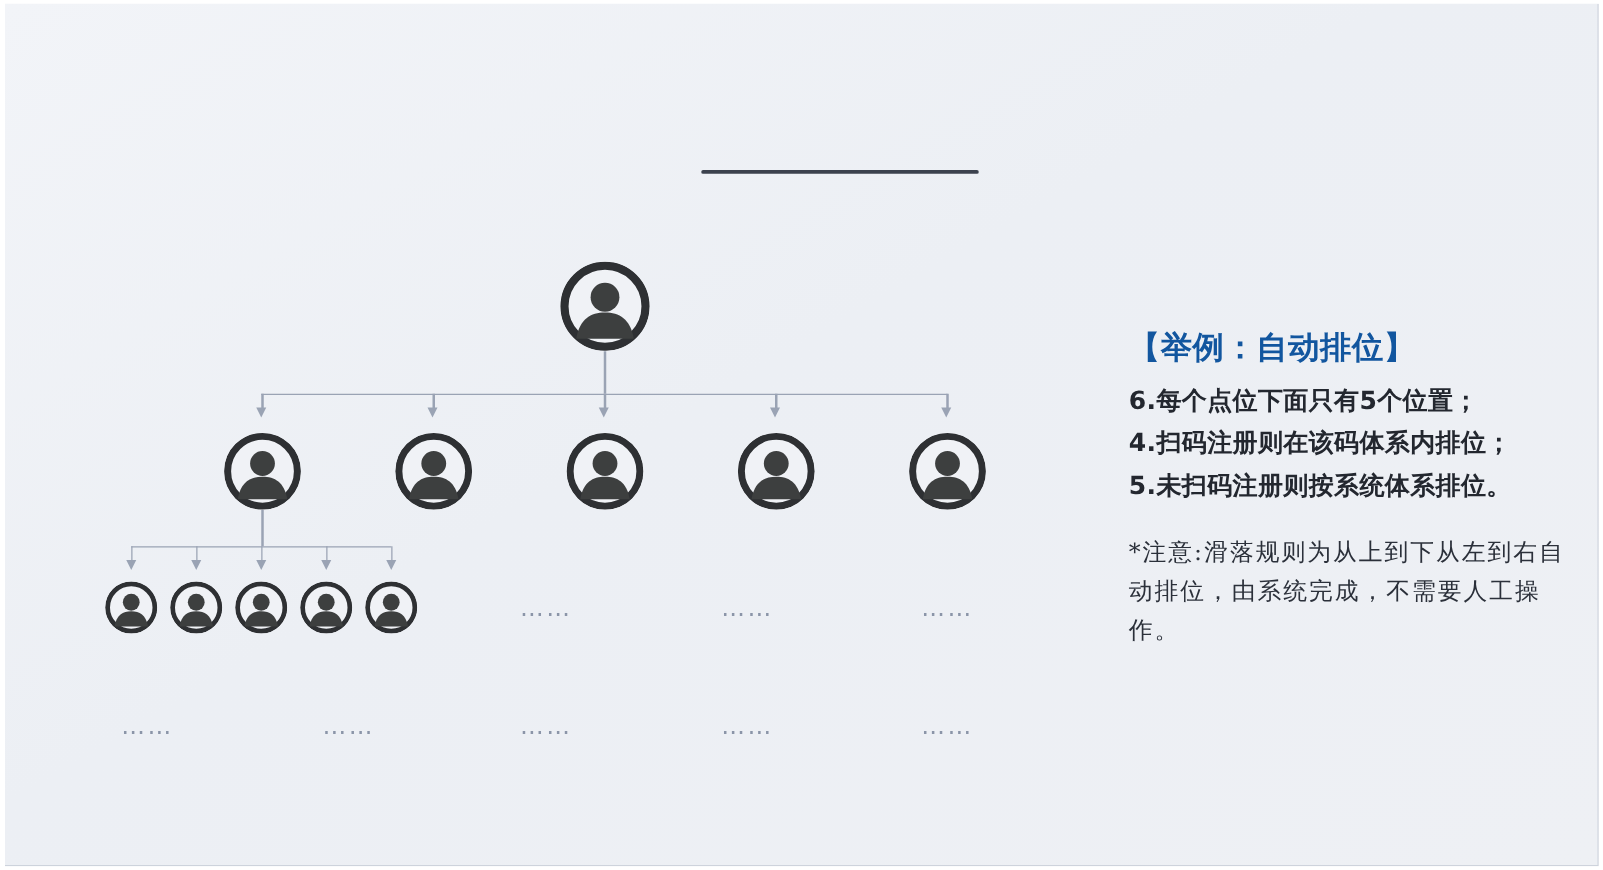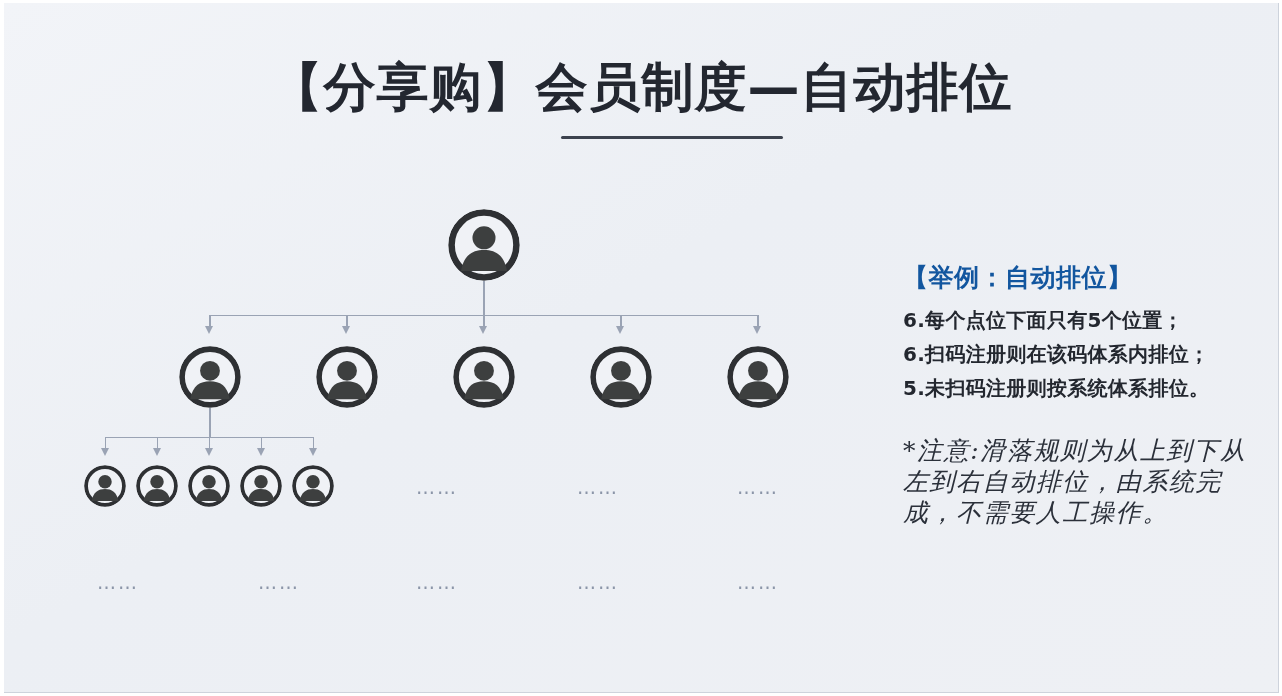--- a/index.html
+++ b/index.html
@@ -124,36 +124,34 @@
   .panel-list li {
     font-size: 20px;
     line-height: 34px;
     color: #23272f;
     font-weight: 600;
     letter-spacing: 0.3px;
     white-space: nowrap;
     font-family: "DejaVu Sans", "Liberation Sans", sans-serif;
   }
   .panel-note {
-    margin-top: 30px;
-    font-size: 25px;
+    margin-top: 22px;
+    font-size: 19px;
     line-height: 31px;
     color: #2b303a;
     letter-spacing: 1.6px;
     font-family: "DejaVu Serif", "Liberation Serif", serif;
-    font-style: italic;
     width: 352px;
   }
 </style>
 </head>
 <body>
 
 <div class="slide">
 
-  <div class="title">【分享购】会员制度—自动排位</div>
   <div class="title-rule"></div>
 
   <div class="tree">
 
     <div class="avatar" style="left:444px; top:206px; width:72px; height:72px;">
       <svg viewBox="0 0 100 100">
         <circle cx="50" cy="50" r="45" fill="none" stroke="#2e3033" stroke-width="9"></circle>
         <circle cx="50" cy="40" r="16" fill="#3d3f3f"></circle>
         <path d="M18 86 C22 64 34 57 50 57 C66 57 78 64 82 86 Z" fill="#3d3f3f"></path>
       </svg>
@@ -267,19 +265,19 @@
     <div class="dots" style="left:275px; top:579px;">……</div>
     <div class="dots" style="left:433px; top:579px;">……</div>
     <div class="dots" style="left:594px; top:579px;">……</div>
     <div class="dots" style="left:754px; top:579px;">……</div>
   </div>
 
   <div class="panel">
     <div class="panel-heading">【举例：自动排位】</div>
     <ul class="panel-list">
       <li>6.每个点位下面只有5个位置；</li>
-      <li>6.扫码注册则在该码体系内排位；</li>
+      <li>4.扫码注册则在该码体系内排位；</li>
       <li>5.未扫码注册则按系统体系排位。</li>
     </ul>
     <div class="panel-note">*注意:滑落规则为从上到下从左到右自动排位，由系统完成，不需要人工操作。</div>
   </div>
 
 </div>
 
 </body></html>

